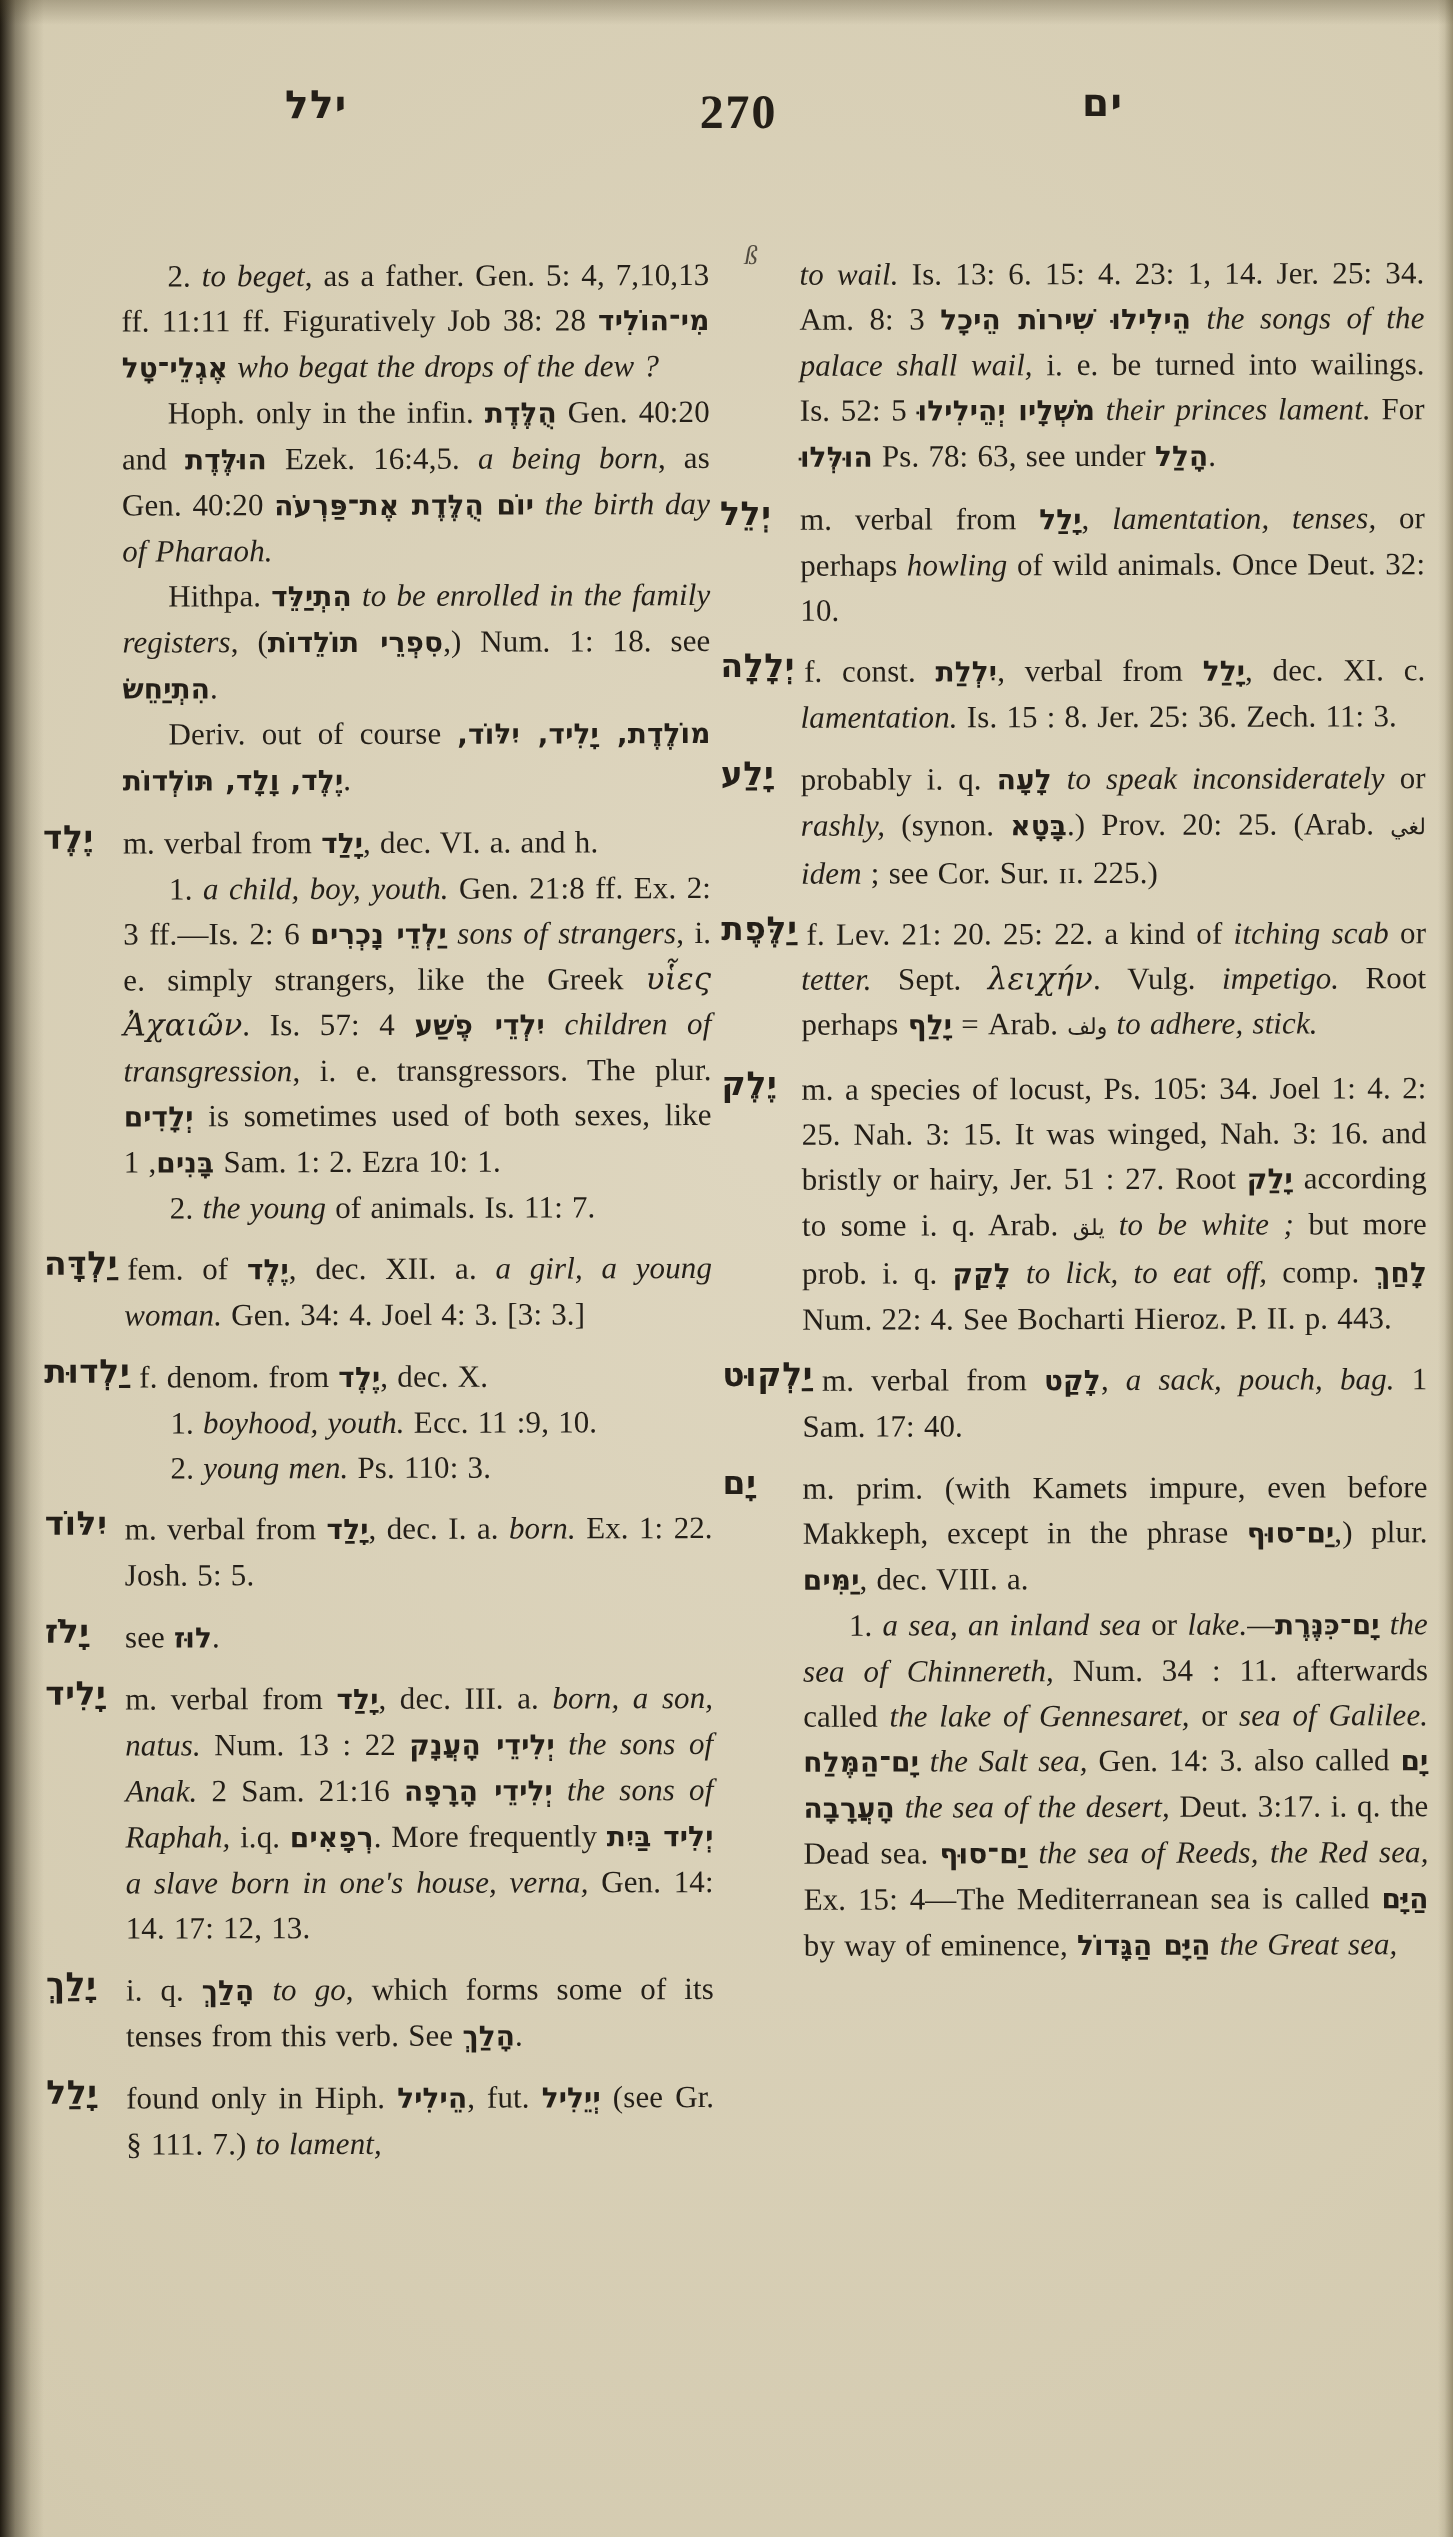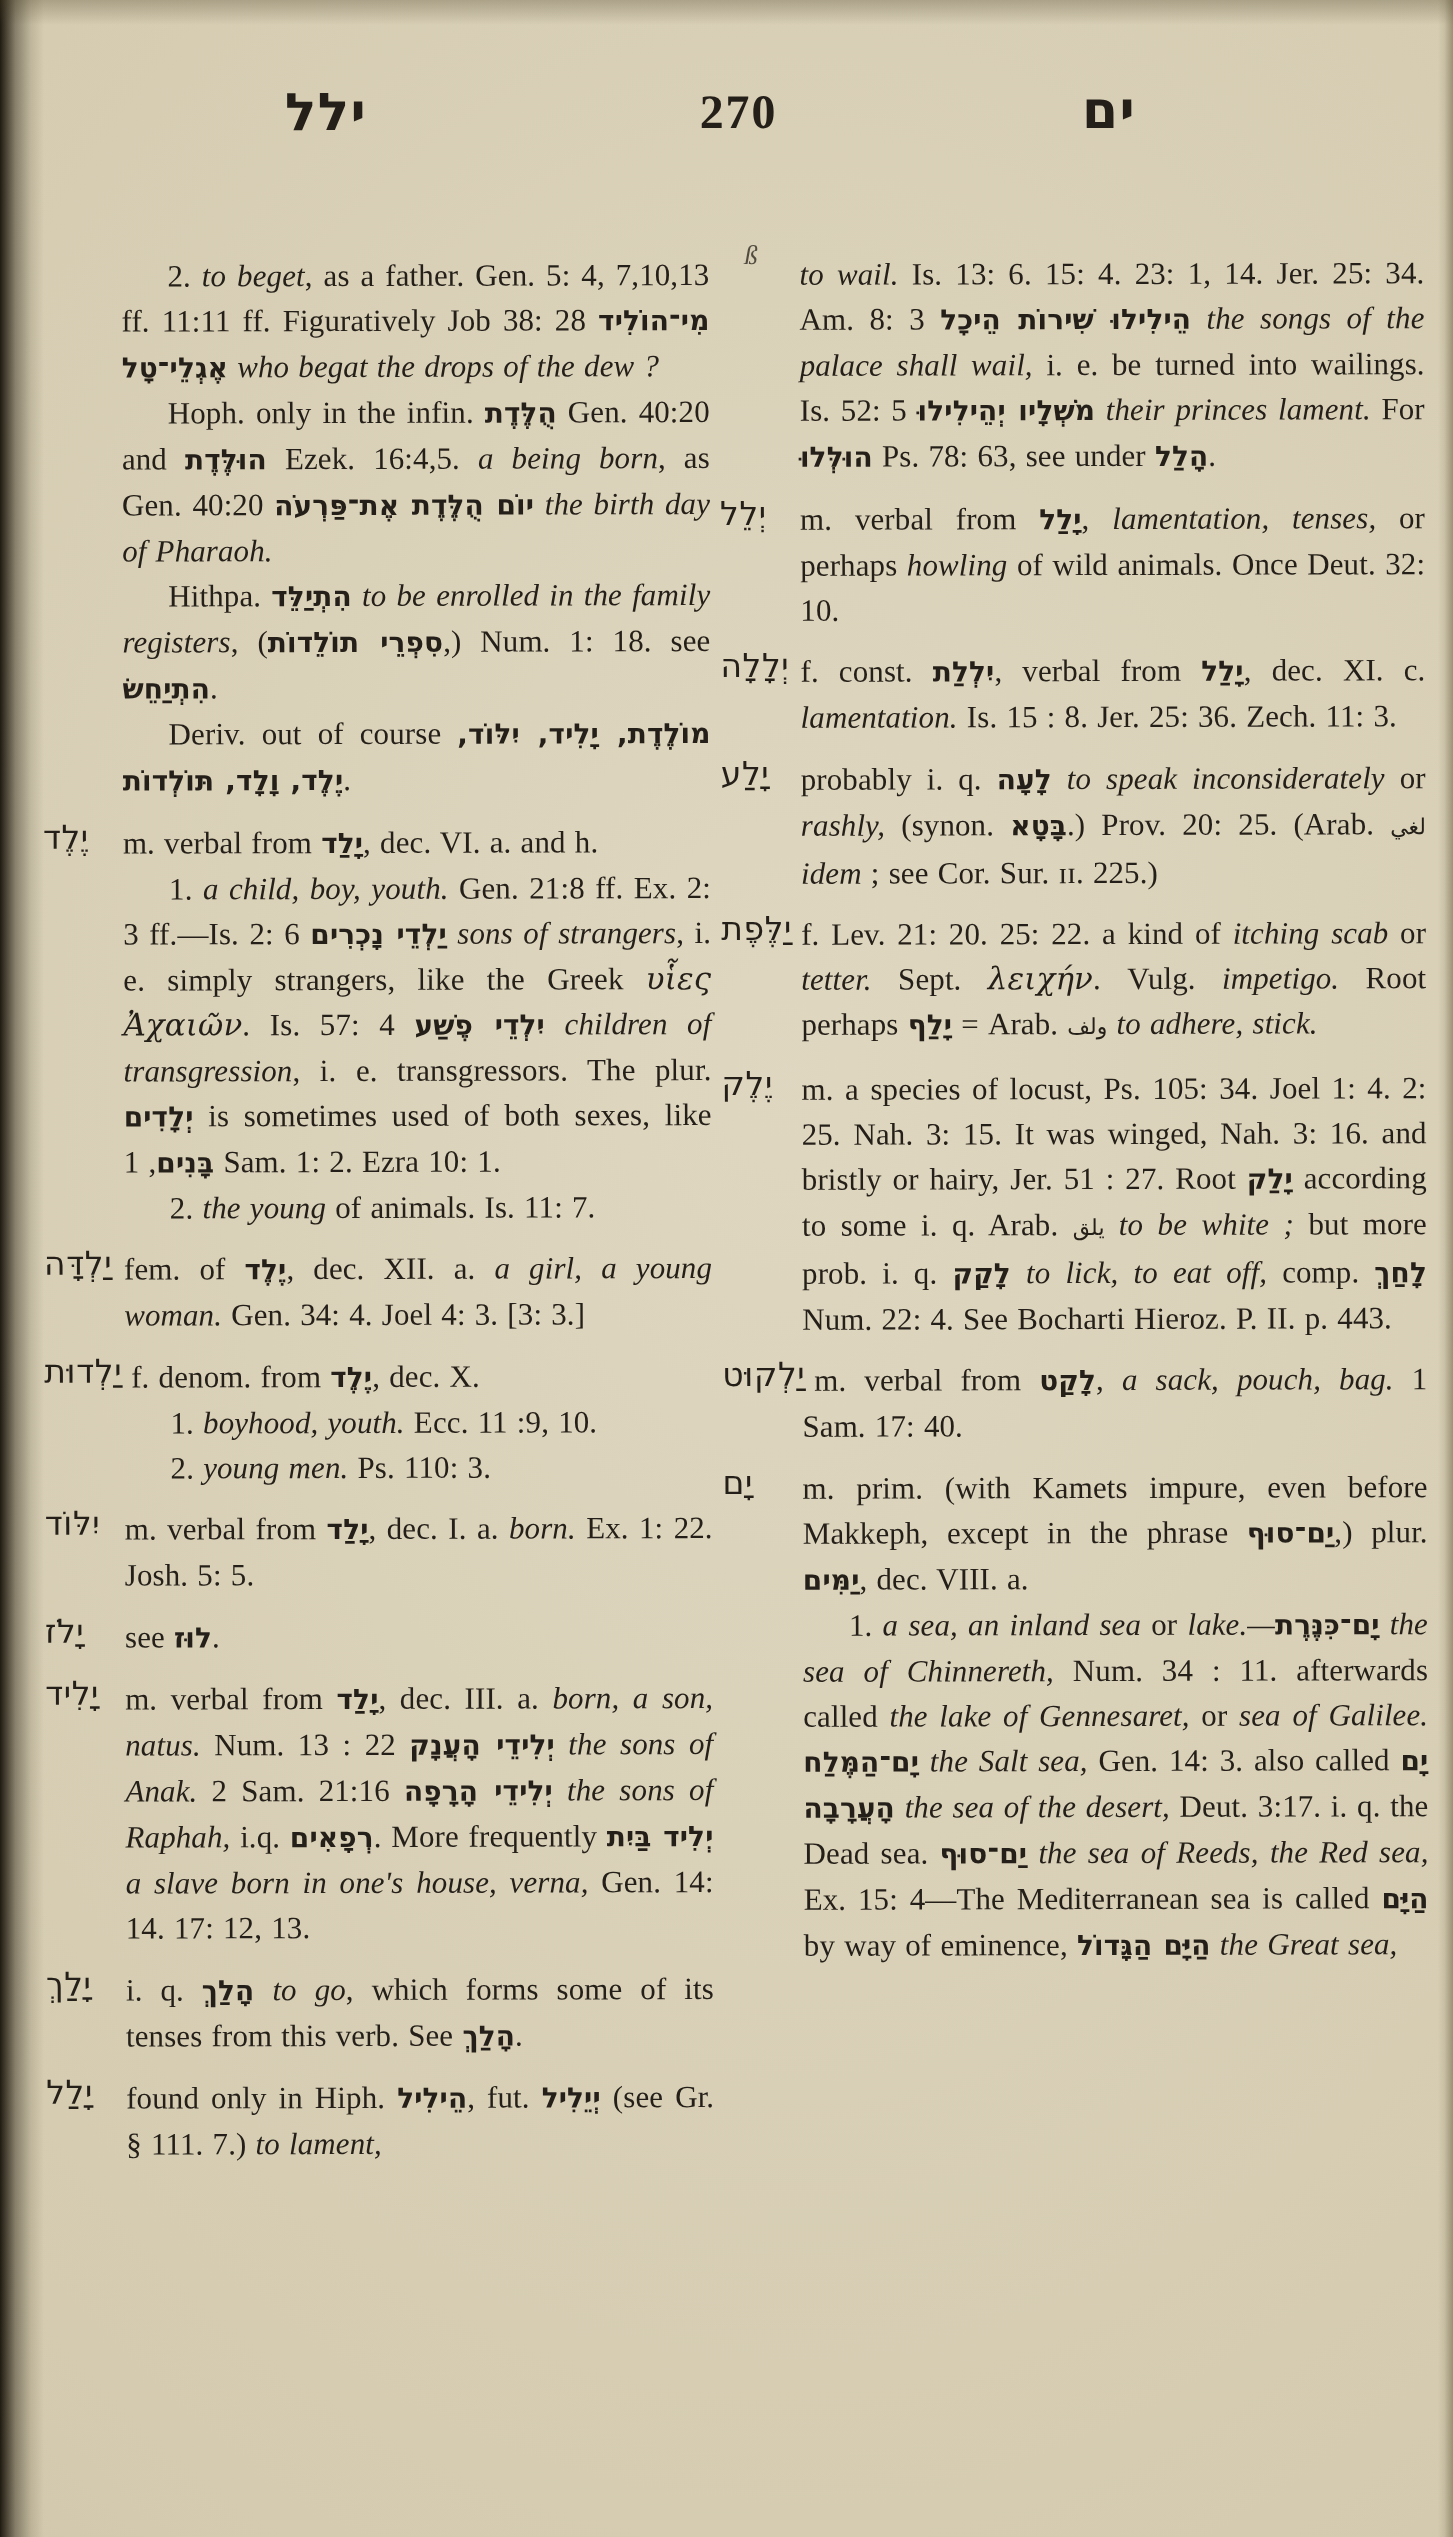--- a/index.html
+++ b/index.html
@@ -23,21 +23,21 @@
   }
   .edge-top {
     position:absolute; left:0; right:0; top:0; height:25px;
     background:linear-gradient(180deg, rgba(70,60,35,.30), transparent 100%);
   }
   .content { position:absolute; inset:0; transform:rotate(-0.15deg); }
 
   .hdr { position:absolute; white-space:nowrap; }
   .hdr-heb {
     font-family:"DejaVu Sans", sans-serif; font-weight:700;
-    font-size:52px; letter-spacing:1.3px;
+    font-size:39px; letter-spacing:1.3px;
   }
   .hdr-num { font-size:48px; font-weight:700; letter-spacing:1.9px; }
   .hdr-left  { left:288px;  top:81px; }
   .hdr-num-pos { left:672px; top:84px; width:139px; text-align:center; }
   .hdr-right { left:1085px; top:81px; }
 
   .column {
     position:absolute; top:252px;
     text-align:justify;
     font-size:31px; line-height:45px;
@@ -49,21 +49,21 @@
 
   .para { margin:0; }
   .para.gap { margin-top:16.5px; }
   .para.indent { text-indent:46px; }
 
   .headword {
     float:left;
     margin-left:-80px;
     margin-top:-3.8px;
     font-family:"DejaVu Sans", sans-serif;
-    font-weight:400; font-size:33px; line-height:41px;
+    font-weight:700; font-size:33px; line-height:41px;
     letter-spacing:0.6px;
     padding-right:9px;
   }
   .run-n { }
   .run-i { font-style:italic; }
   .run-h { font-family:"DejaVu Sans", sans-serif; font-size:28px; font-weight:600; }
   .run-g { font-family:"DejaVu Serif", serif; font-style:italic; }
   .run-a { font-family:"DejaVu Sans", sans-serif; font-size:22px; }
 
   .ink-mark {

